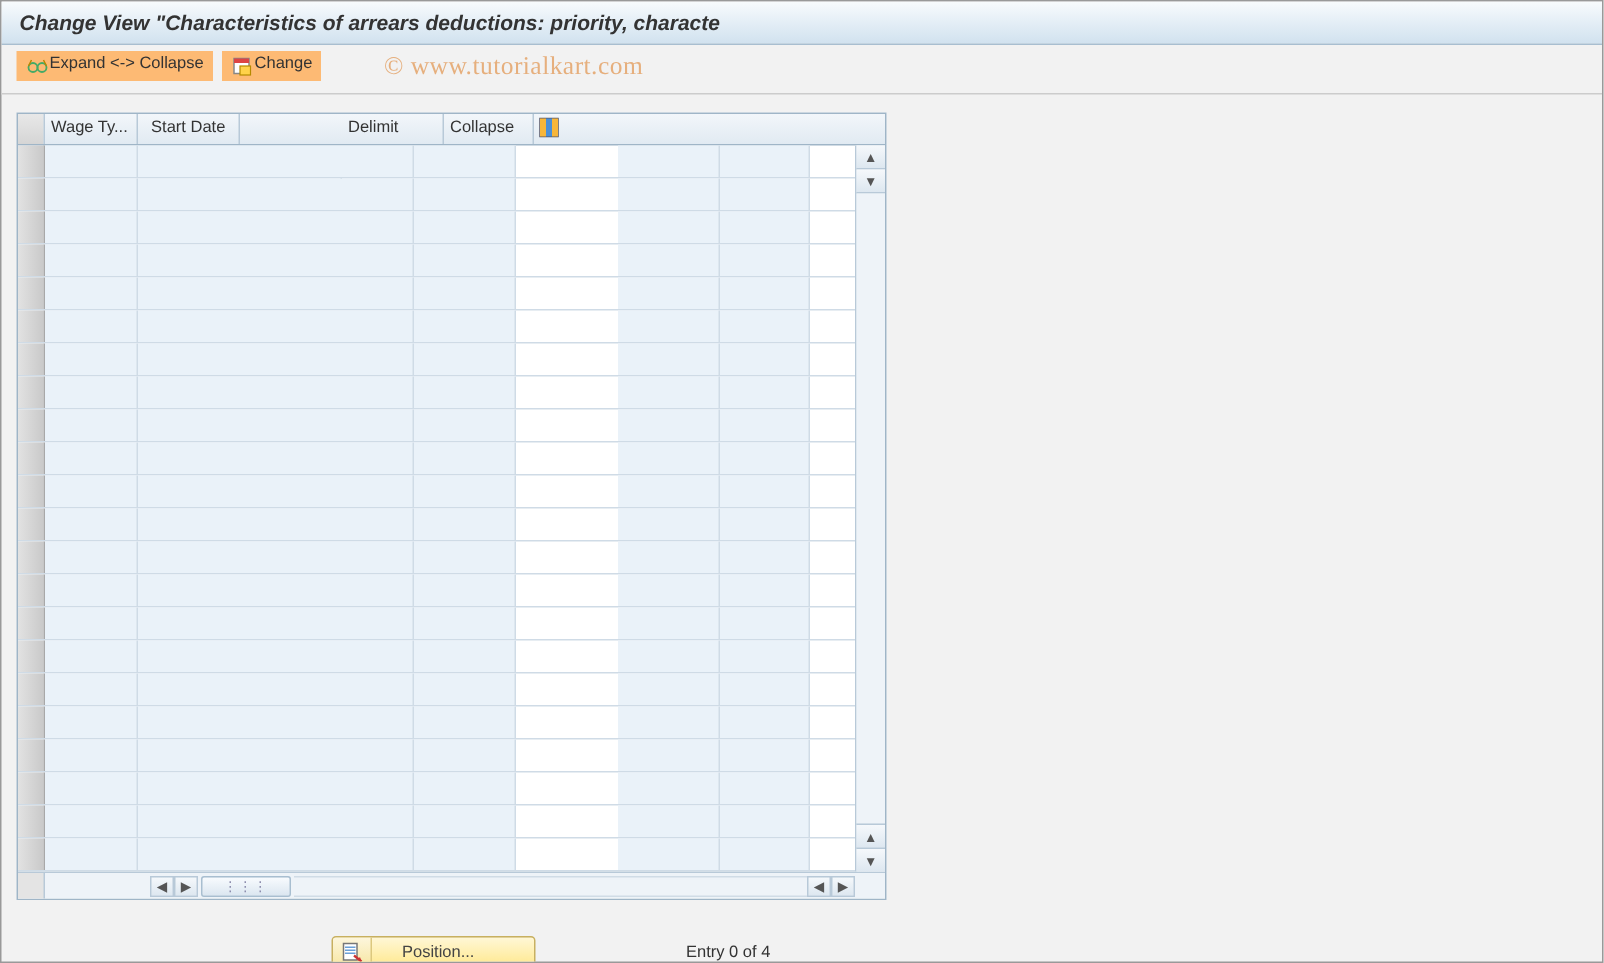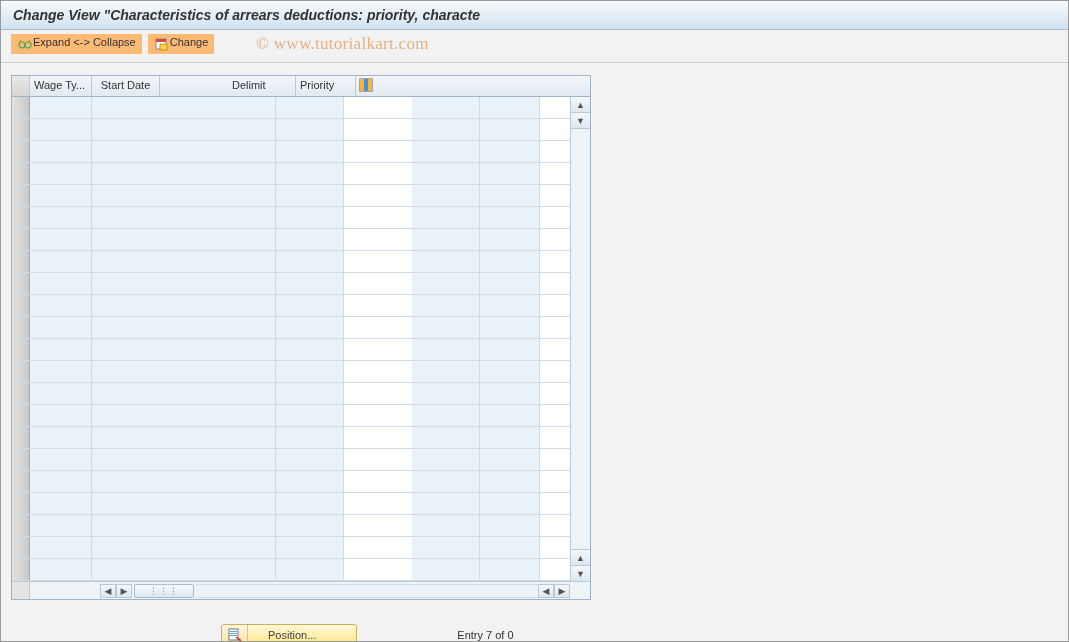--- a/index.html
+++ b/index.html
@@ -209,21 +209,21 @@
 <div class="watermark">© www.tutorialkart.com</div>
 
 <div class="content">
   <div class="table-frame">
     <div class="table-header">
       <div class="th row-sel"></div>
       <div class="th c-wagetype">Wage Ty...</div>
       <div class="th c-start">Start Date</div>
       <div class="th c-end">End Date</div>
       <div class="th c-priority">Delimit</div>
-      <div class="th c-arrears">Priority</div>
+      <div class="th c-arrears">Collapse</div>
       <div class="th c-config">
         <span>
           <svg width="14" height="14" viewBox="0 0 14 14">
             <rect x="1" y="1" width="12" height="12" fill="none" stroke="#556" stroke-width="1"></rect>
             <rect x="1" y="1" width="4" height="12" fill="#f7b63a"></rect>
             <rect x="5" y="1" width="4" height="12" fill="#4a8fd8"></rect>
             <rect x="9" y="1" width="4" height="12" fill="#f7b63a"></rect>
           </svg>
         </span>
       </div>
@@ -459,15 +459,15 @@
           <rect x="2" y="2" width="9" height="11" fill="#fff" stroke="#777" stroke-width="1"></rect>
           <rect x="3" y="4" width="7" height="1" fill="#6aa0d8"></rect>
           <rect x="3" y="6" width="7" height="1" fill="#6aa0d8"></rect>
           <rect x="3" y="8" width="7" height="1" fill="#6aa0d8"></rect>
           <path d="M9 10 L14 14" stroke="#c33" stroke-width="1.5"></path>
           <polygon points="14,14 11,13 13,11" fill="#c33"></polygon>
         </svg>
       </span>
       <span class="pb-label">Position...</span>
     </div>
-    <span class="entry-text">Entry 7 of 0</span>
+    <span class="entry-text">Entry 0 of 4</span>
   </div>
 </div>
 
 </body></html>

